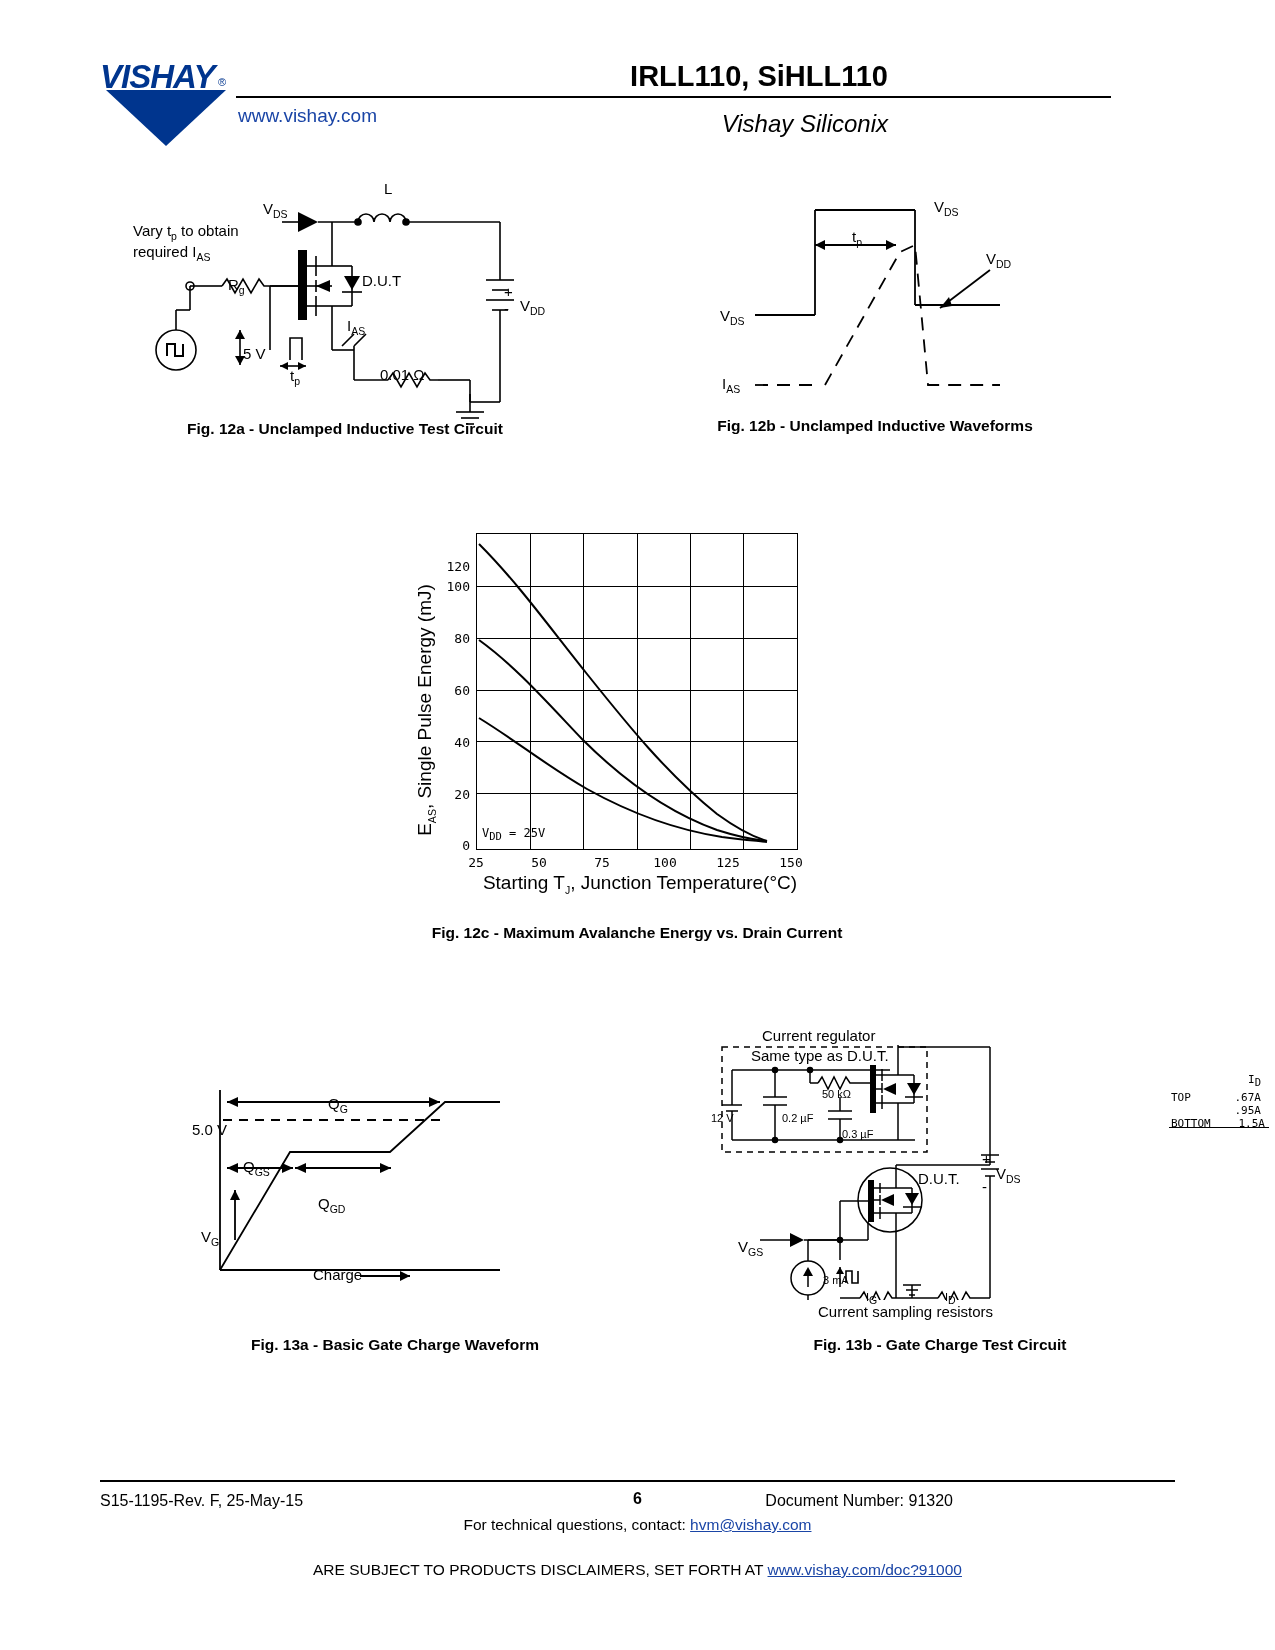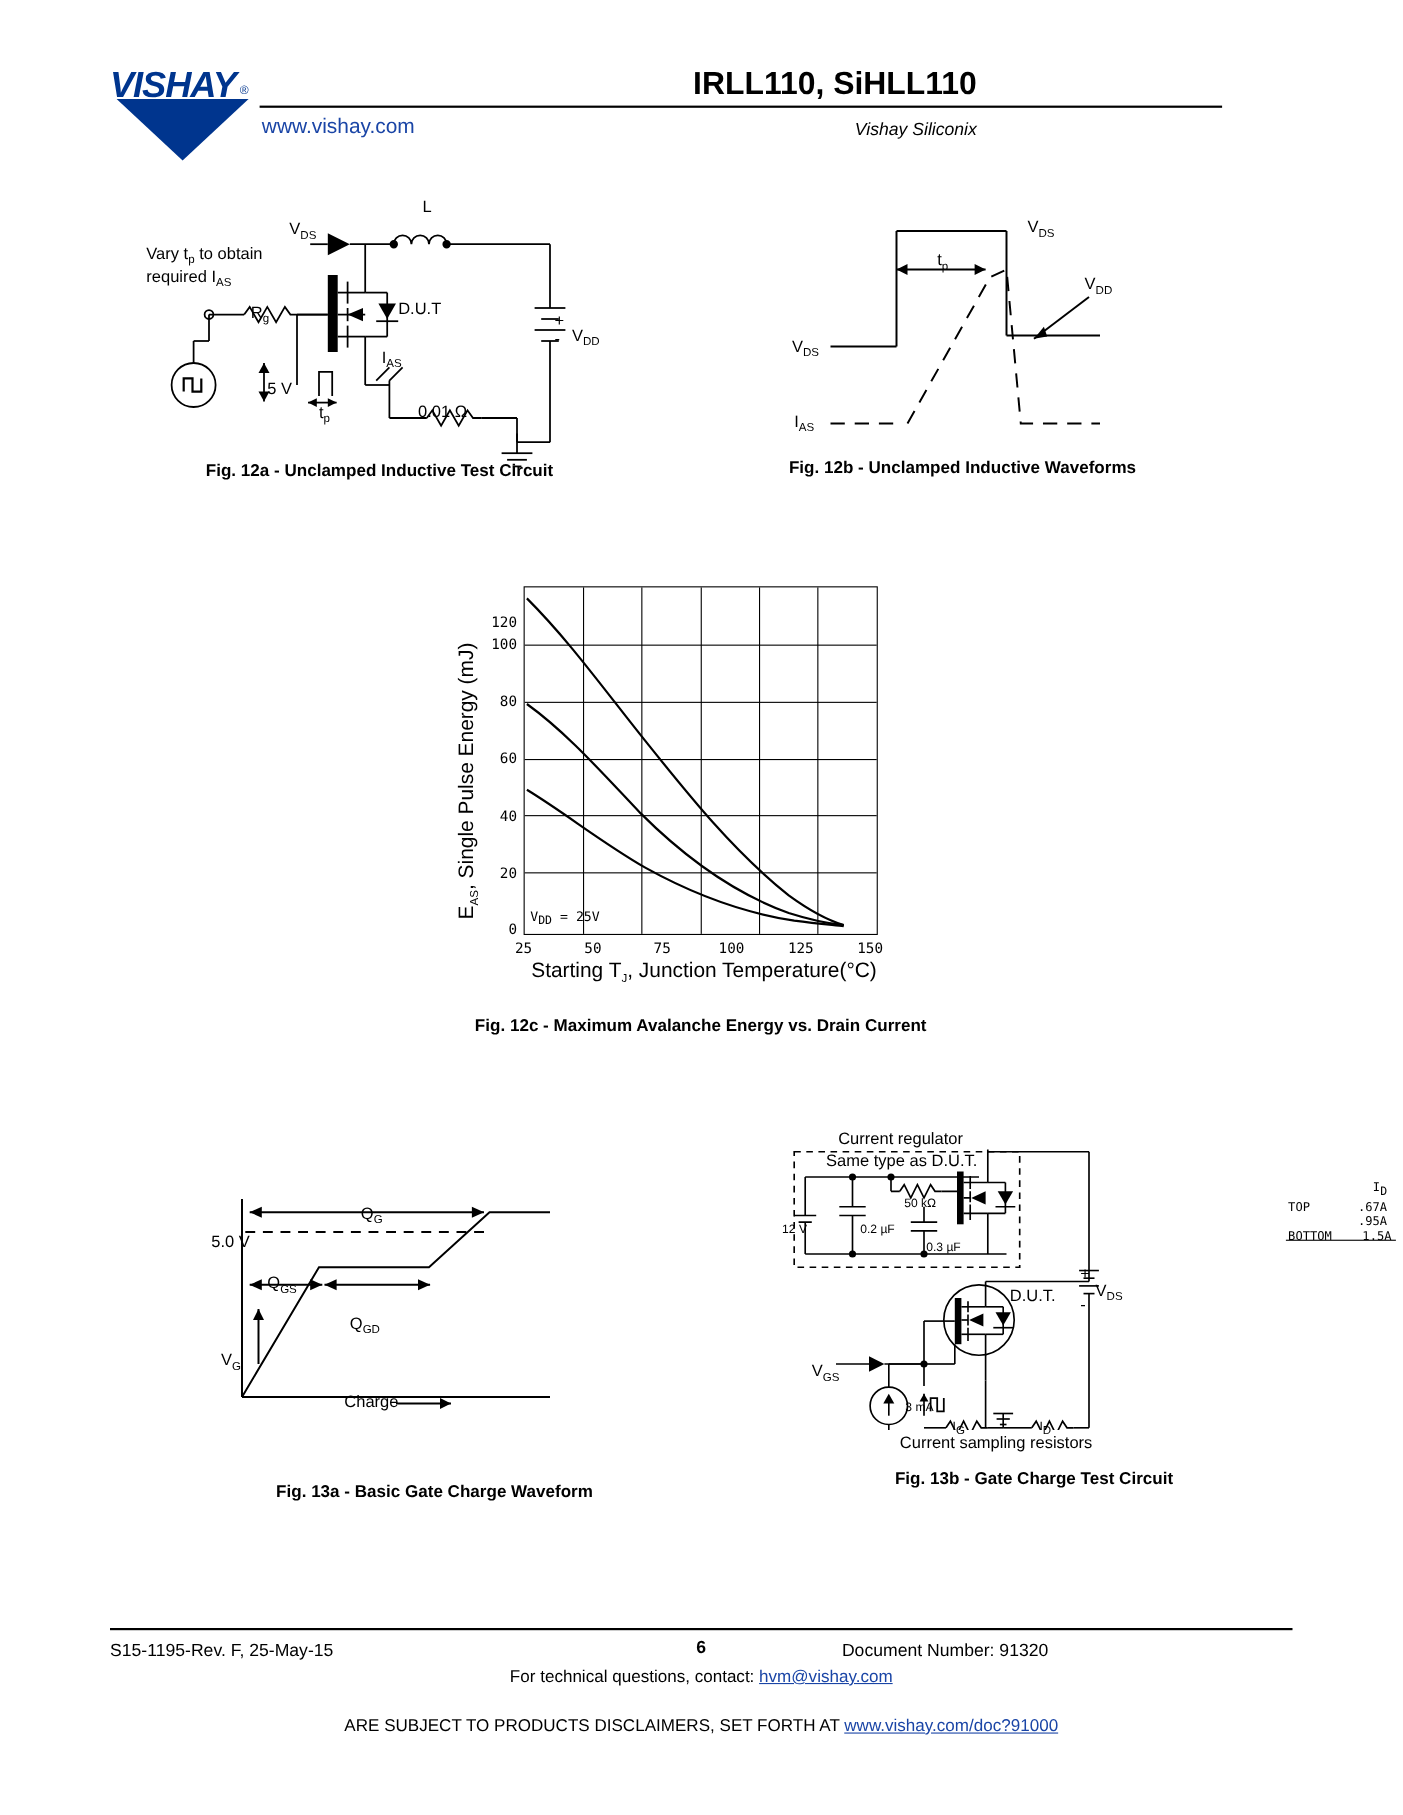--- a/index.html
+++ b/index.html
@@ -66,21 +66,21 @@
     position: absolute;
     right: 165px; top: 60px;
     font-size: 29px;
     font-weight: bold;
     text-align: right;
     white-space: nowrap;
   }
   .hdr-brand {
     position: absolute;
     right: 165px; top: 110px;
-    font-size: 16px;
+    font-size: 24px;
     font-style: italic;
     text-align: right;
     white-space: nowrap;
   }
 
   
   .caption {
     position: absolute;
     font-size: 15.5px;
     font-weight: bold;
@@ -456,21 +456,21 @@
       <span>Q</span><span class="sub">GS</span>
     </div>
     <div class="lbl" style="left:318px; top:1158px;margin-top:37px;">
       <span>Q</span><span class="sub">GD</span>
     </div>
     <div class="lbl" style="left:192px; top:1121px;">5.0 V</div>
     <div class="lbl" style="left:201px; top:1228px;">
       <span>V</span><span class="sub">G</span>
     </div>
     <div class="lbl" style="left:313px; top:1266px;">Charge</div>
-    <div class="caption" style="left:150px; top:1336px; width:490px;margin-top:12px;">Fig. 13a - Basic Gate Charge Waveform</div>
+    <div class="caption" style="left:150px; top:1336px; width:490px;">Fig. 13a - Basic Gate Charge Waveform</div>
   </div>
 
   <div>
     <div class="lbl" style="left:762px; top:1027px;">Current regulator</div>
     <div class="lbl" style="left:751px; top:1047px;">Same type as D.U.T.</div>
     <div class="lbl lbl-sm" style="left:711px; top:1112px;">12 V</div>
     <div class="lbl lbl-sm" style="left:782px; top:1112px;">0.2 µF</div>
     <div class="lbl lbl-sm" style="left:822px; top:1088px;">50 kΩ</div>
     <div class="lbl lbl-sm" style="left:842px; top:1128px;">0.3 µF</div>
     <div class="lbl" style="left:918px; top:1170px;">D.U.T.</div>

